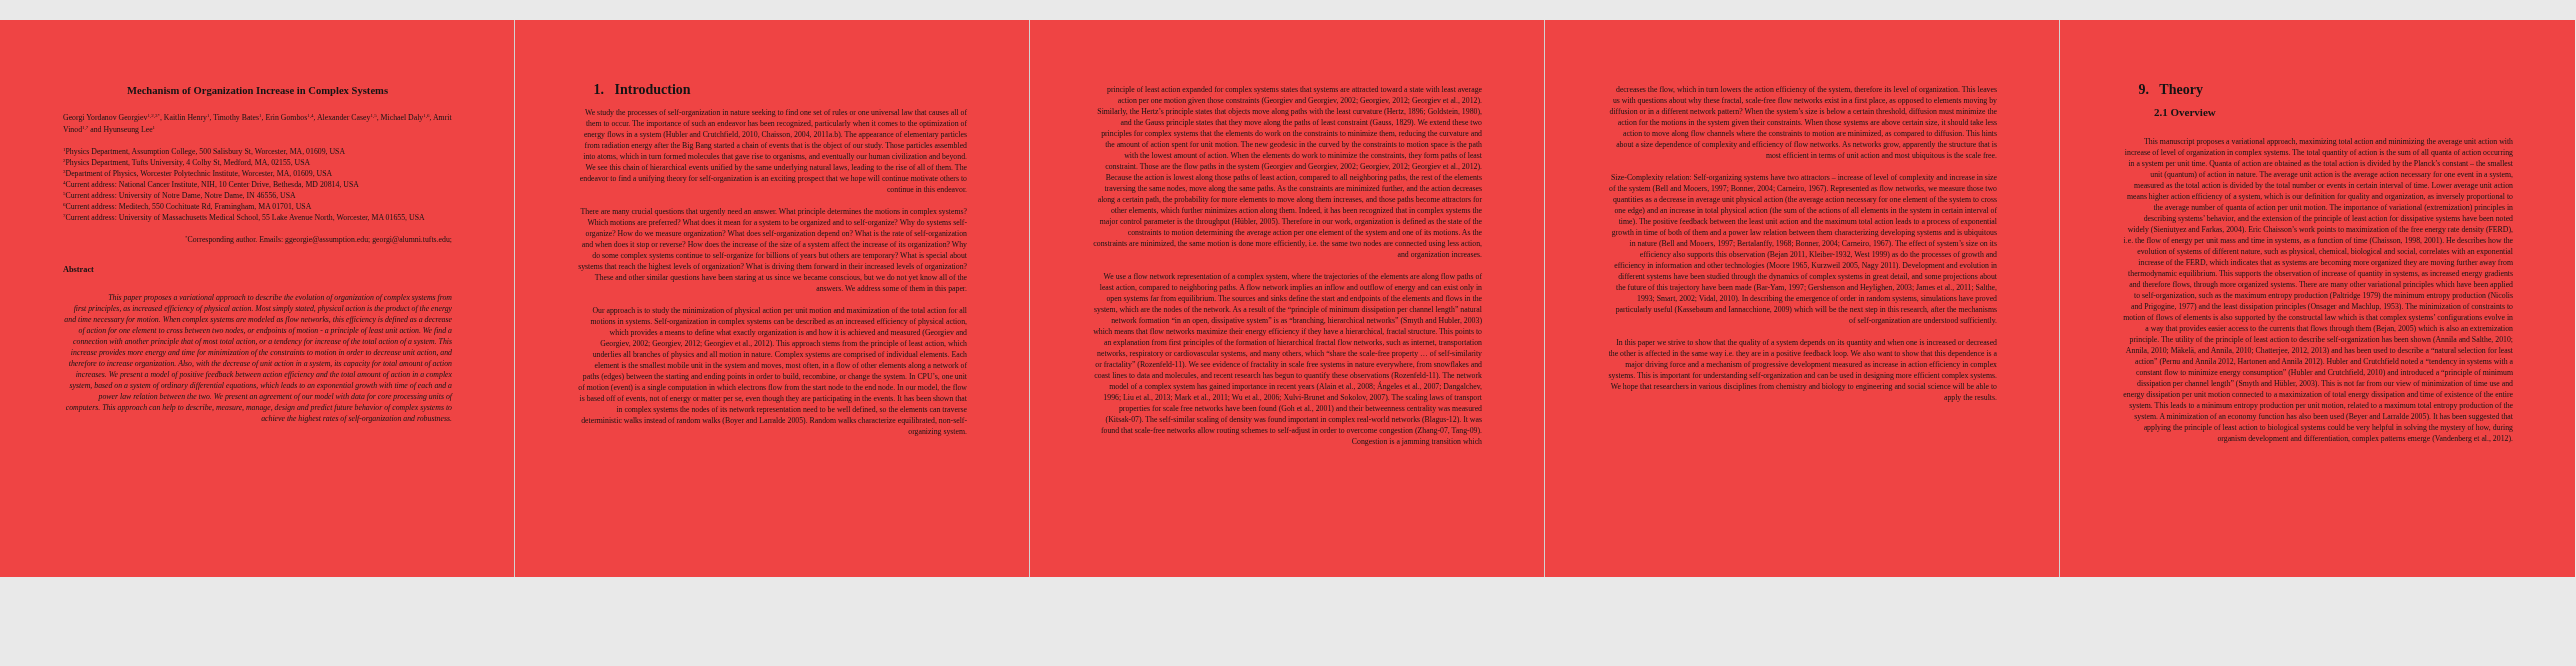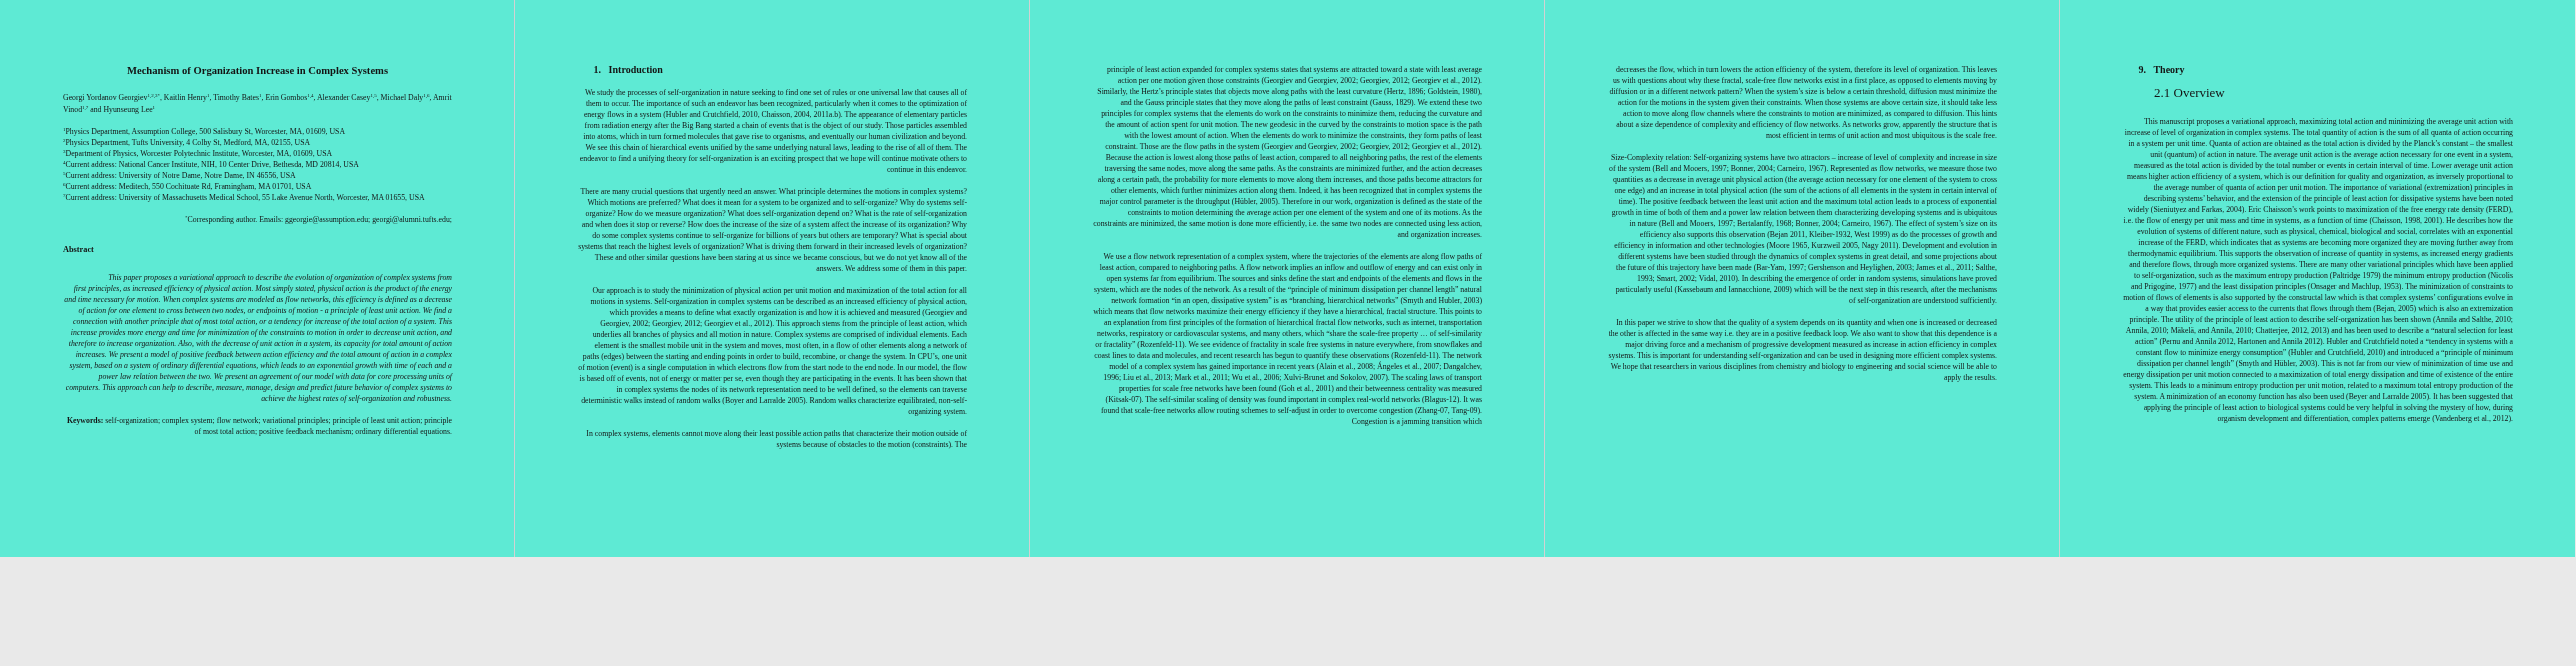--- a/index.html
+++ b/index.html
@@ -7,24 +7,25 @@
     width:2576px;height:667px;
     background:#e9e9e9;
     font-family:"Liberation Serif","DejaVu Serif",serif;
     color:#141414;
   }
   #strip{display:flex;width:2576px;height:667px;}
   .page{
     position:relative;
     width:515px;height:557px;
     box-sizing:border-box;
-    background:#5eead4;
+    background:#ef4444;
     border-right:0.6px solid #d2d2d2;
     overflow:hidden;
     flex:0 0 auto;
+    margin-top:20px;
   }
   .page:last-child{border-right:none;}
   .content{
     padding:64px 62px 0 63px;
     font-size:7.8px;
     line-height:11px;
     text-align:left;
   }
   .title{
     font-size:10.6px;
@@ -38,27 +39,27 @@
   .affil-line{margin:0;}
   .para{margin:0 0 11px 0;text-align:right;}
   .indent{text-indent:42px;font-style:italic;}
   .center-heading{
     font-weight:bold;
     font-size:8.3px;
     margin:19px 0 16.7px 0;
   }
   .h1head{
     font-weight:bold;
-    font-size:10px;
+    font-size:14px;
     margin:0 0 12.2px 15.6px;
     white-space:pre-wrap;
   }
   .h2head{
-    font-weight:normal;
-    font-size:13px;
+    font-weight:bold;
+    font-size:11px;
     margin:12.2px 0 18px 31px;
     white-space:pre-wrap;
   }
   .kw-label{font-weight:bold;}
   sup{
     font-size:5px;
     line-height:0;
     vertical-align:baseline;
     position:relative;
     top:-2.8px;
@@ -84,31 +85,29 @@
           <div class="affil-line"><sup>2</sup>Physics Department, Tufts University, 4 Colby St, Medford, MA, 02155, USA</div>
           <div class="affil-line"><sup>3</sup>Department of Physics, Worcester Polytechnic Institute, Worcester, MA, 01609, USA</div>
           <div class="affil-line"><sup>4</sup>Current address: National Cancer Institute, NIH, 10 Center Drive, Bethesda, MD 20814, USA</div>
           <div class="affil-line"><sup>5</sup>Current address: University of Notre Dame, Notre Dame, IN 46556, USA</div>
           <div class="affil-line"><sup>6</sup>Current address: Meditech, 550 Cochituate Rd, Framingham, MA 01701, USA</div>
           <div class="affil-line"><sup>7</sup>Current address: University of Massachusetts Medical School, 55 Lake Avenue North, Worcester, MA 01655, USA</div>
         </div>
         <div class="para"><sup>*</sup>Corresponding author. Emails: ggeorgie@assumption.edu; georgi@alumni.tufts.edu;</div>
         <div class="center-heading">Abstract</div>
         <div class="para indent">This paper proposes a variational approach to describe the evolution of organization of complex systems from first principles, as increased efficiency of physical action. Most simply stated, physical action is the product of the energy and time necessary for motion.  When complex systems are modeled as flow networks, this efficiency is defined as a decrease of action for one element to cross between two nodes, or endpoints of motion - a principle of least unit action. We find a connection with another principle that of most total action, or a tendency for increase of the total action of a system. This increase provides more energy and time for minimization of the constraints to motion in order to decrease unit action, and therefore to increase organization. Also, with the decrease of unit action in a system, its capacity for total amount of action increases. We present a model of positive feedback between action efficiency and the total amount of action in a complex system, based on a system of ordinary differential equations, which leads to an exponential growth with time of each and a power law relation between the two. We present an agreement of our model with data for core processing units of computers. This approach can help to describe, measure, manage, design and predict future behavior of complex systems to achieve the highest rates of self-organization and robustness.</div>
-        <div class="para"><span class="kw-label">Keywords:</span> self-organization; complex system; flow network; variational principles; principle of least unit action; principle of most total action; positive feedback mechanism; ordinary differential equations.</div>
       </div>
       <div class="page-number">1</div>
     </div>
     <div class="page">
       <div class="content">
         <div class="h1head">1.   Introduction</div>
         <div class="para">We study the processes of self-organization in nature seeking to find one set of rules or one universal law that causes all of them to occur. The importance of such an endeavor has been recognized, particularly when it comes to the optimization of energy flows in a system (Hubler and Crutchfield, 2010, Chaisson, 2004, 2011a.b). The appearance of elementary particles from radiation energy after the Big Bang started a chain of events that is the object of our study. Those particles assembled into atoms, which in turn formed molecules that gave rise to organisms, and eventually our human civilization and beyond. We see this chain of hierarchical events unified by the same underlying natural laws, leading to the rise of all of them.  The endeavor to find a unifying theory for self-organization is an exciting prospect that we hope will continue motivate others to continue in this endeavor.</div>
         <div class="para">There are many crucial questions that urgently need an answer. What principle determines the motions in complex systems? Which motions are preferred? What does it mean for a system to be organized and to self-organize? Why do systems self-organize? How do we measure organization? What does self-organization depend on? What is the rate of self-organization and when does it stop or reverse? How does the increase of the size of a system affect the increase of its organization? Why do some complex systems continue to self-organize for billions of years but others are temporary? What is special about systems that reach the highest levels of organization? What is driving them forward in their increased levels of organization? These and other similar questions have been staring at us since we became conscious, but we do not yet know all of the answers. We address some of them in this paper.</div>
         <div class="para">Our approach is to study the minimization of physical action per unit motion and maximization of the total action for all motions in systems. Self-organization in complex systems can be described as an increased efficiency of physical action, which provides a means to define what exactly organization is and how it is achieved and measured (Georgiev and Georgiev, 2002; Georgiev, 2012; Georgiev et al., 2012). This approach stems from the principle of least action, which underlies all branches of physics and all motion in nature. Complex systems are comprised of individual elements. Each element is the smallest mobile unit in the system and moves, most often, in a flow of other elements along a network of paths (edges) between the starting and ending points in order to build, recombine, or change the system. In CPU’s, one unit of motion (event) is a single computation in which electrons flow from the start node to the end node. In our model, the flow is based off of events, not of energy or matter per se, even though they are participating in the events. It has been shown that in complex systems the nodes of its network representation need to be well defined, so the elements can traverse deterministic walks instead of random walks (Boyer and Larralde 2005). Random walks characterize equilibrated, non-self-organizing system.</div>
-        <div class="para">In complex systems, elements cannot move along their least possible action paths that characterize their motion outside of systems because of obstacles to the motion (constraints). The</div>
       </div>
       <div class="page-number">2</div>
     </div>
     <div class="page">
       <div class="content">
         <div class="para">principle of least action expanded for complex systems states that systems are attracted toward a state with least average action per one motion given those constraints (Georgiev and Georgiev, 2002; Georgiev, 2012; Georgiev et al., 2012). Similarly, the Hertz’s principle states that objects move along paths with the least curvature (Hertz, 1896; Goldstein, 1980), and the Gauss principle states that they move along the paths of least constraint (Gauss, 1829). We extend these two principles for complex systems that the elements do work on the constraints to minimize them, reducing the curvature and the amount of action spent for unit motion. The new geodesic in the curved by the constraints to motion space is the path with the lowest amount of action. When the elements do work to minimize the constraints, they form paths of least constraint. Those are the flow paths in the system (Georgiev and Georgiev, 2002; Georgiev, 2012; Georgiev et al., 2012). Because the action is lowest along those paths of least action, compared to all neighboring paths, the rest of the elements traversing the same nodes, move along the same paths. As the constraints are minimized further, and the action decreases along a certain path, the probability for more elements to move along them increases, and those paths become attractors for other elements, which further minimizes action along them. Indeed, it has been recognized that in complex systems the major control parameter is the throughput (Hübler, 2005). Therefore in our work, organization is defined as the state of the constraints to motion determining the average action per one element of the system and one of its motions. As the constraints are minimized, the same motion is done more efficiently, i.e. the same two nodes are connected using less action, and organization increases.</div>
         <div class="para">We use a flow network representation of a complex system, where the trajectories of the elements are along flow paths of least action, compared to neighboring paths. A flow network implies an inflow and outflow of energy and can exist only in open systems far from equilibrium. The sources and sinks define the start and endpoints of the elements and flows in the system, which are the nodes of the network. As a result of the “principle of minimum dissipation per channel length” natural network formation “in an open, dissipative system” is as “branching, hierarchical networks” (Smyth and Hubler, 2003) which means that flow networks maximize their energy efficiency if they have a hierarchical, fractal structure. This points to an explanation from first principles of the formation of hierarchical fractal flow networks, such as internet, transportation networks, respiratory or cardiovascular systems, and many others, which “share the scale-free property … of self-similarity or fractality” (Rozenfeld-11). We see evidence of fractality in scale free systems in nature everywhere, from snowflakes and coast lines to data and molecules, and recent research has begun to quantify these observations (Rozenfeld-11). The network model of a complex system has gained importance in recent years (Alain et al., 2008; Ángeles et al., 2007; Dangalchev, 1996; Liu et al., 2013; Mark et al., 2011; Wu et al., 2006; Xulvi-Brunet and Sokolov, 2007). The scaling laws of transport properties for scale free networks have been found (Goh et al., 2001) and their betweenness centrality was measured (Kitsak-07). The self-similar scaling of density was found important in complex real-world networks (Blagus-12). It was found that scale-free networks allow routing schemes to self-adjust in order to overcome congestion (Zhang-07, Tang-09). Congestion is a jamming transition which</div>
       </div>
       <div class="page-number">3</div>
     </div>

